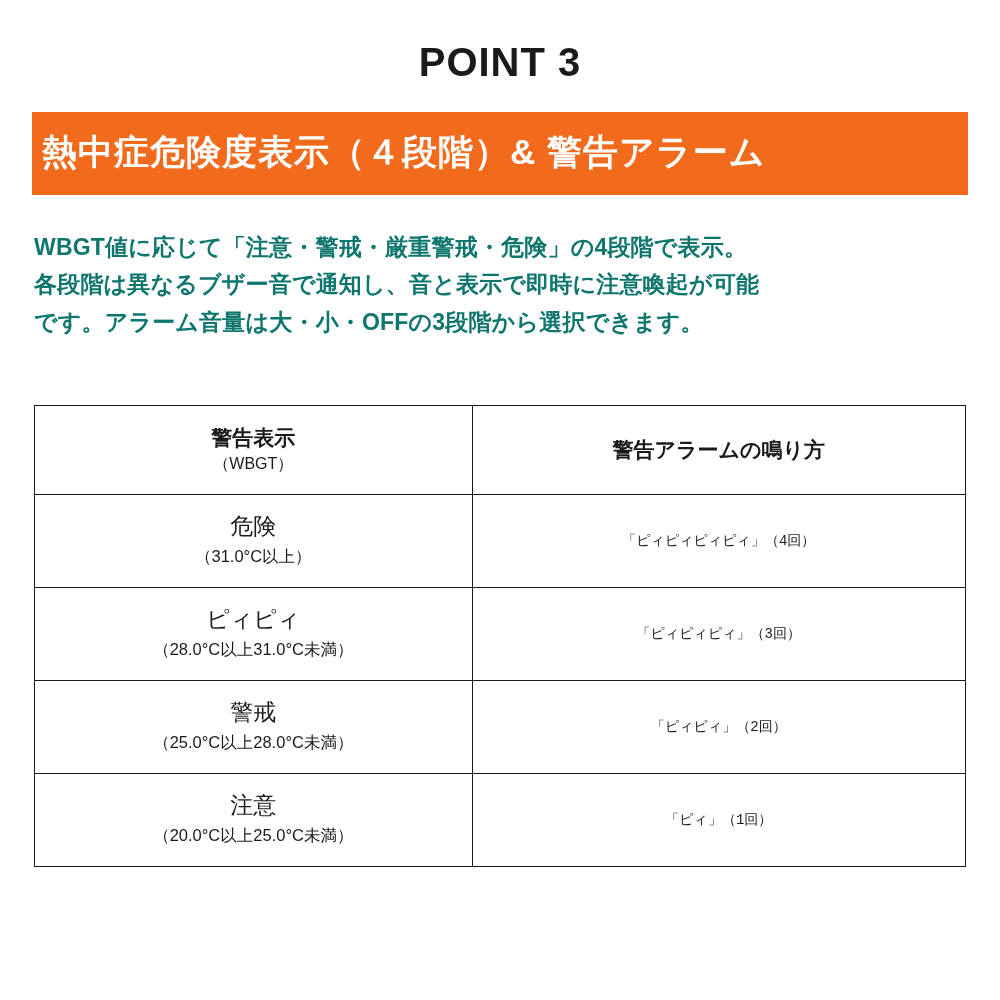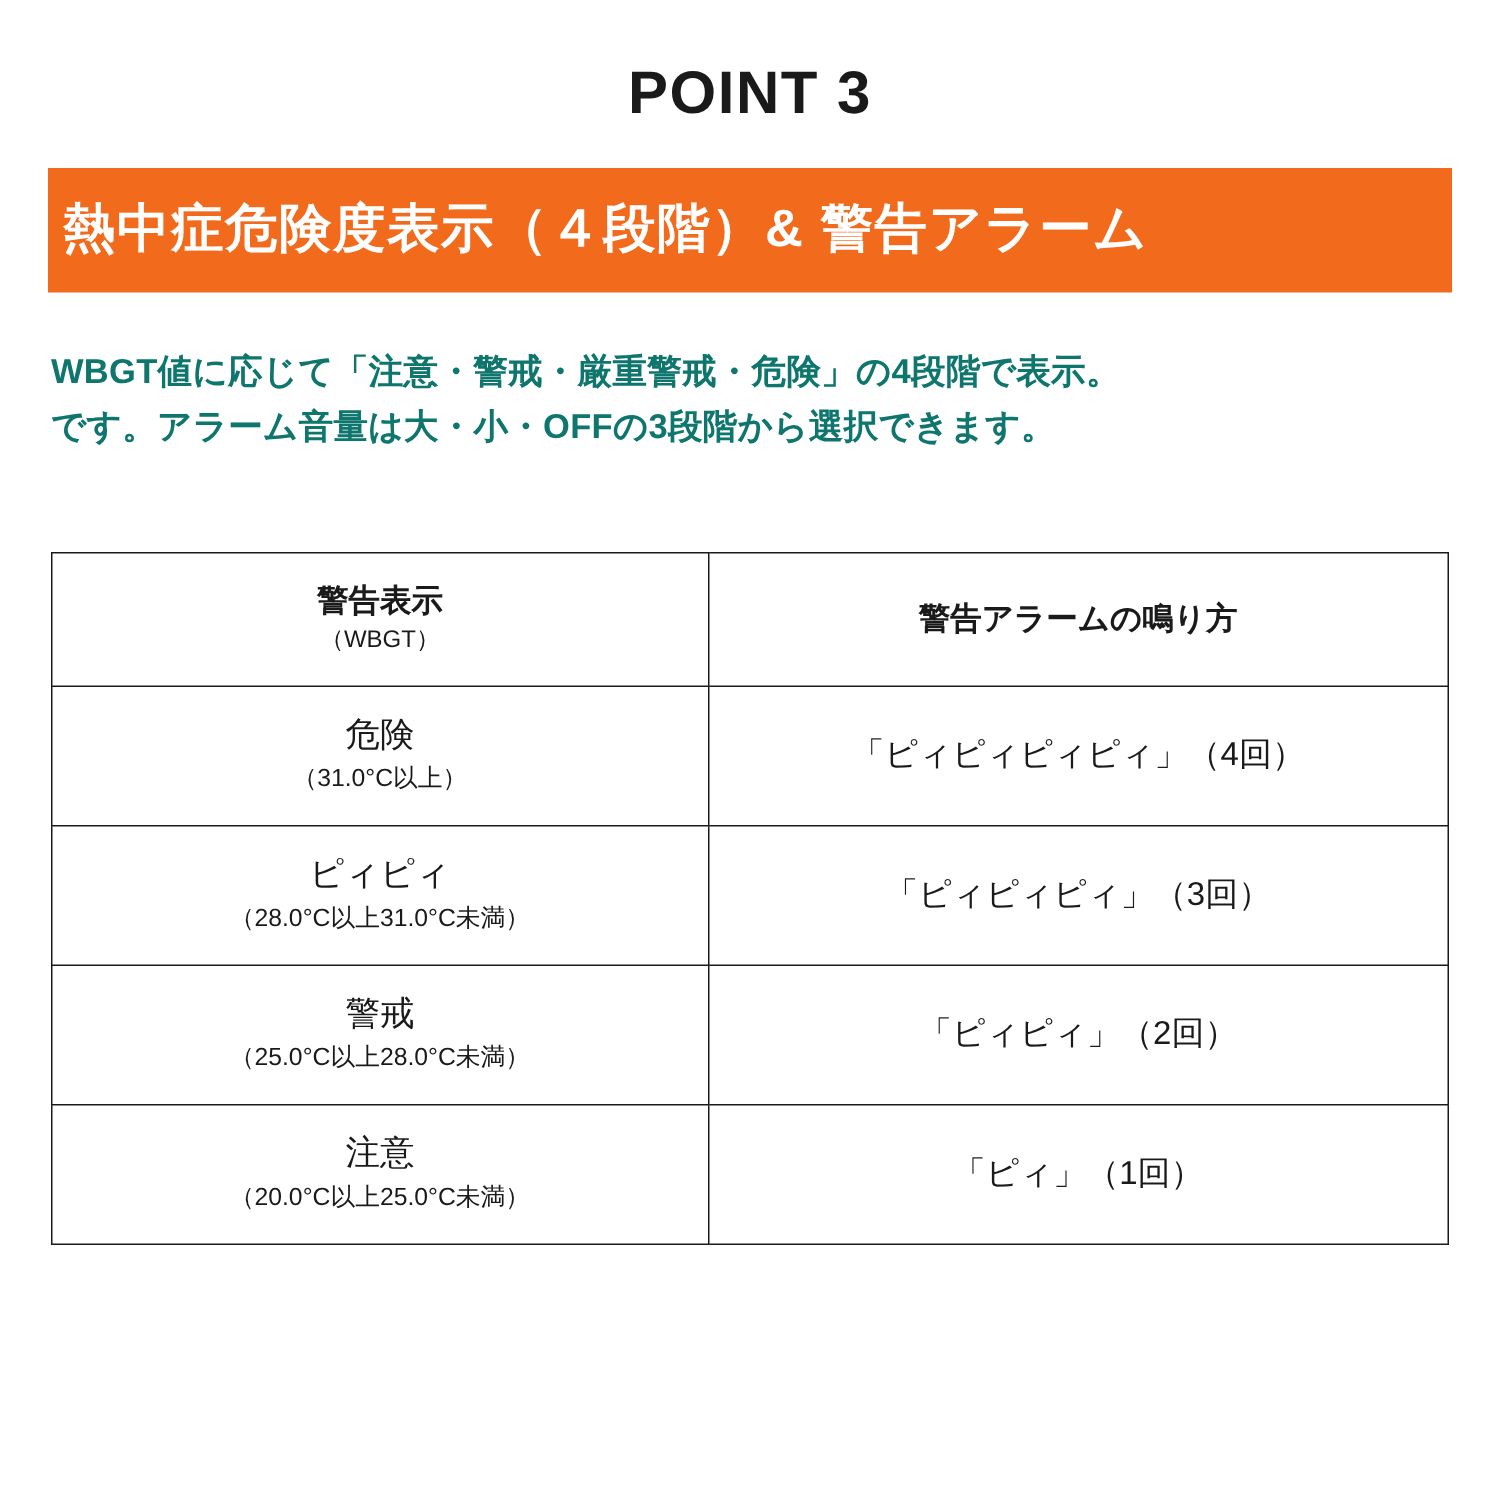--- a/index.html
+++ b/index.html
@@ -91,36 +91,38 @@
     line-height: 1.3;
   }
   .lvl-range {
     font-size: 16.5px;
     font-weight: 400;
     line-height: 1.45;
     margin-top: 3px;
     text-align: center;
   }
   .alarm-text {
-    font-size: 22px;
+    font-size: 14px;
     font-weight: 400;
     line-height: 1.3;
+    font-family: Liberation Mono, monospace;
   }
 </style>
 </head>
 <body>
 
 <div class="page">
 
   <div class="point-label">POINT 3</div>
 
   <div class="headline-bar">熱中症危険度表示（４段階）&amp; 警告アラーム</div>
 
   <div class="lede">
     <p>WBGT値に応じて「注意・警戒・厳重警戒・危険」の4段階で表示。</p>
+    <p>各段階は異なるブザー音で通知し、音と表示で即時に注意喚起が可能</p>
     <p>です。アラーム音量は大・小・OFFの3段階から選択できます。</p>
   </div>
 
   <div class="table-wrap">
     <table class="alarm-table">
       <colgroup>
         <col class="col-left">
         <col class="col-right">
       </colgroup>
       <thead>

